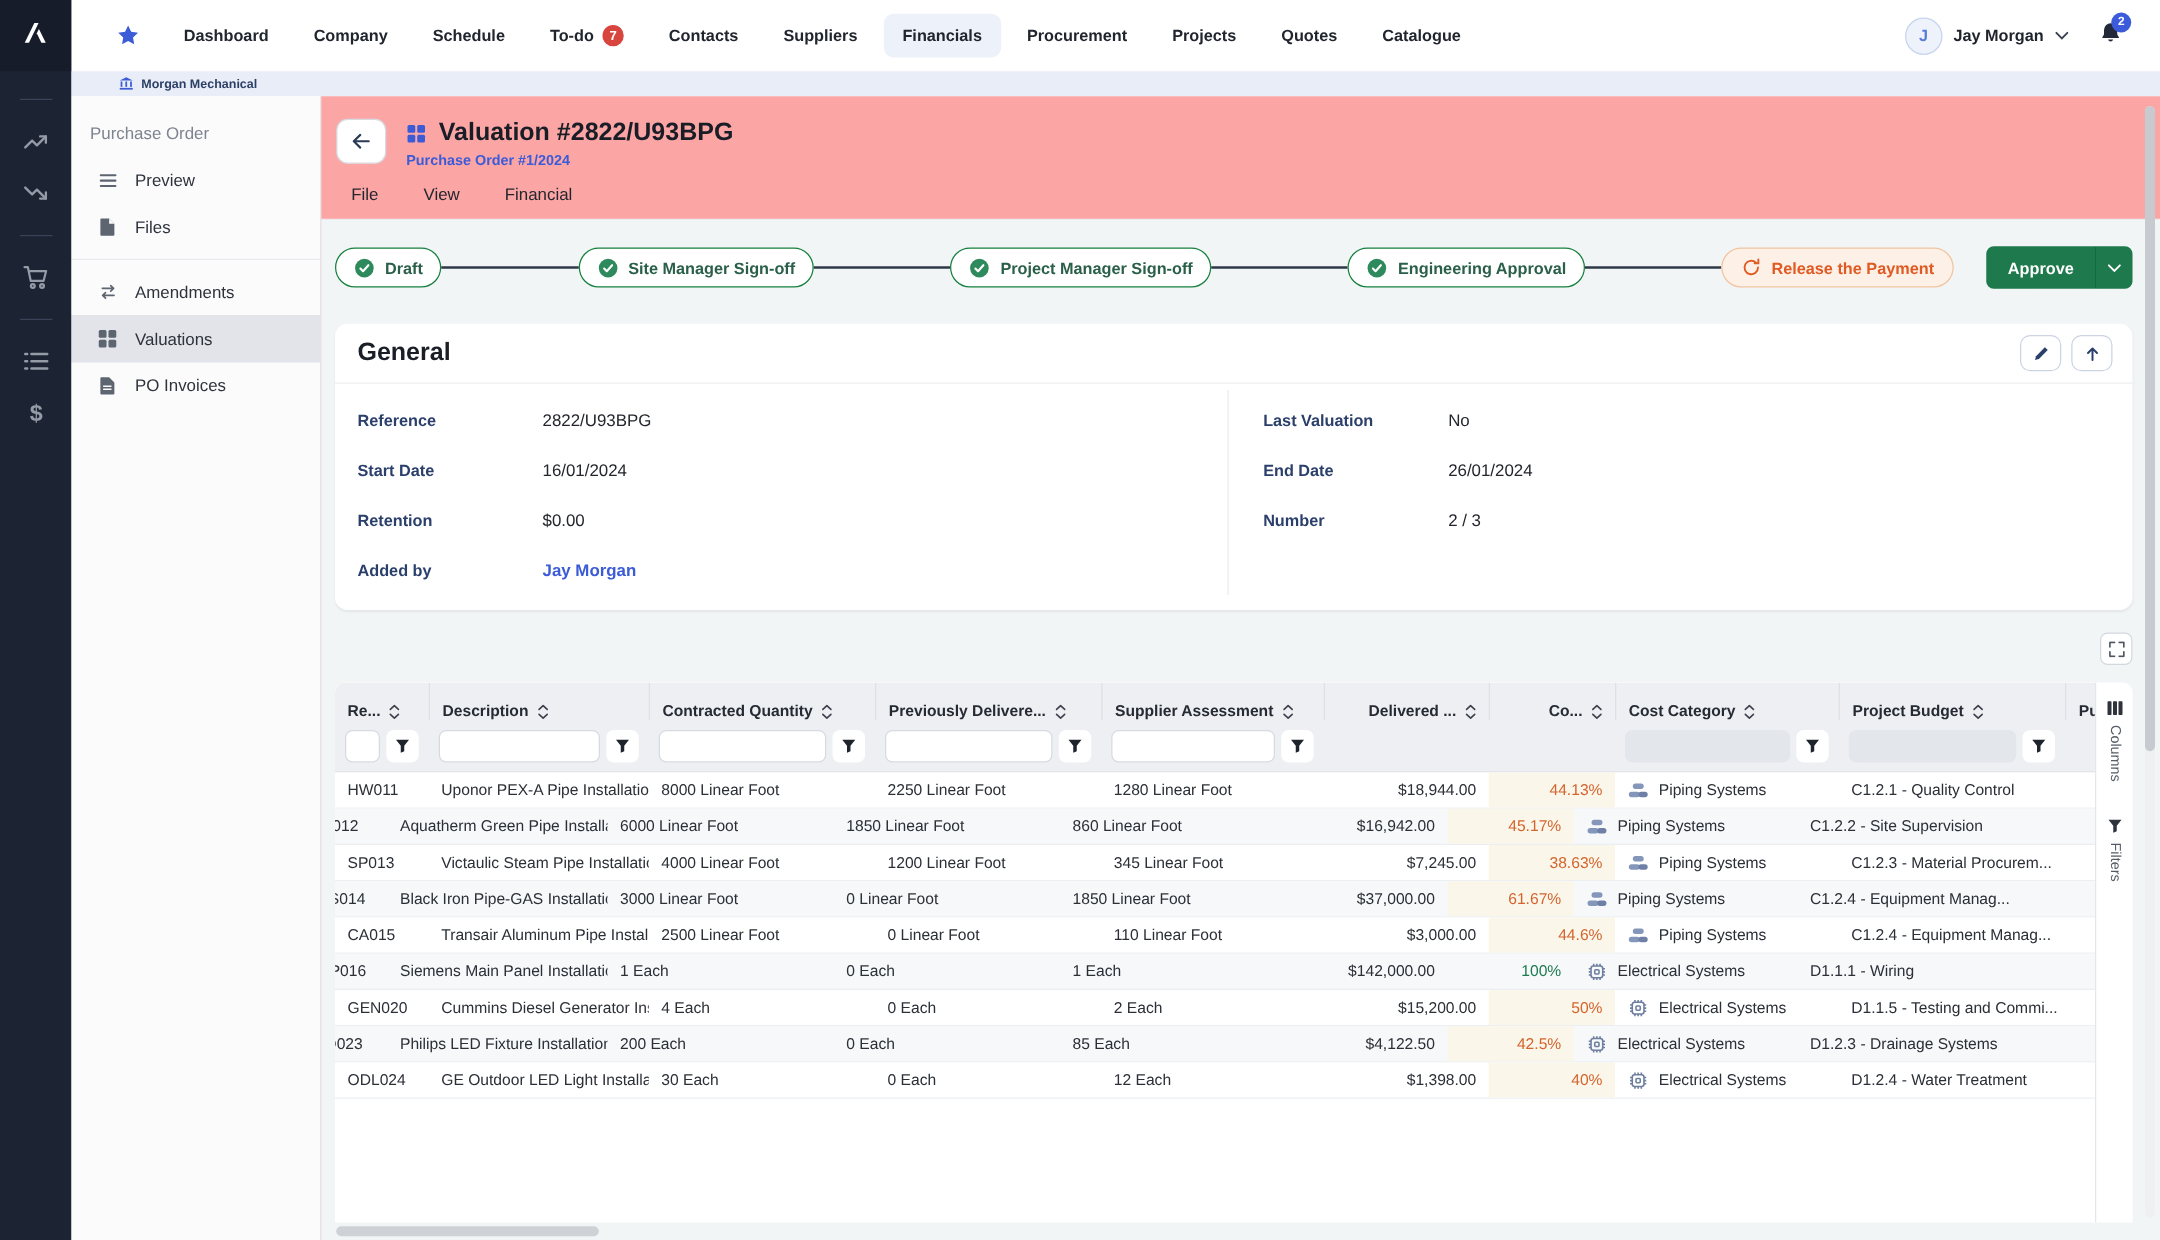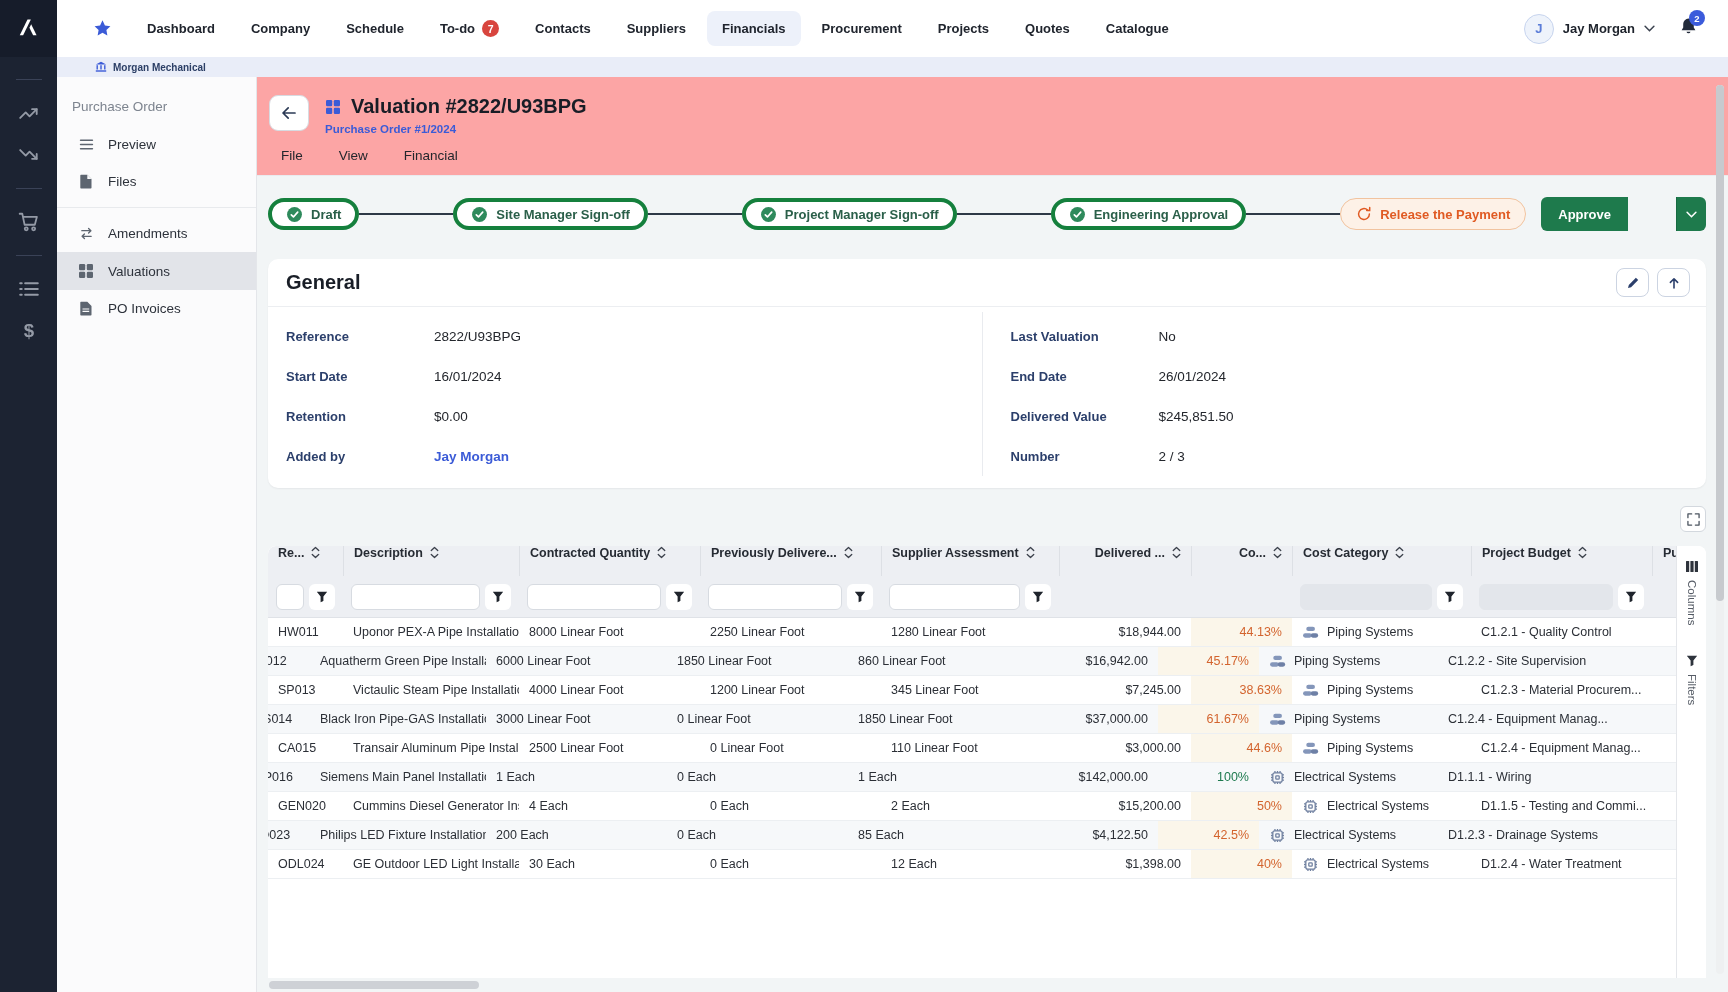--- a/index.html
+++ b/index.html
@@ -40,24 +40,24 @@
   .main { position:absolute; left:257px; top:77px; right:0; bottom:0; background:#fca5a5; display:flex; flex-direction:column; }
   .page-header { padding:18px 26px 4px 12px; display:flex; gap:16px; }
   .back-btn { width:40px; height:36px; border:1px solid #d7dbe1; border-radius:9px; background:#fff; display:flex; align-items:center; justify-content:center; cursor:pointer; flex:none; }
   .title-row { display:flex; align-items:center; gap:10px; font-size:20px; font-weight:700; color:#181d26; }
   .subtitle { font-size:11.5px; color:#3b5bd7; margin-top:5px; cursor:pointer; font-weight:600; }
   .menubar { display:flex; gap:36px; padding:9px 0 12px 24px; font-size:13.5px; color:#23262c; border-bottom:1px solid #e9ebee; }
   .menubar span { cursor:pointer; }
   .content { flex:1; background:#f2f5f6; padding:0 22px 0 11px; position:relative; display:flex; flex-direction:column; min-height:0; }
   
   .workflow { display:flex; align-items:center; margin-top:21px; height:34px; }
-  .wf-step { display:flex; align-items:center; gap:8px; background:#fff; border:4px solid #15803d; border-radius:17px; padding:0 14px; height:32px; font-size:13px; font-weight:600; color:#2a5f49; white-space:nowrap; cursor:pointer; flex:none; }
+  .wf-step { display:flex; align-items:center; gap:8px; background:#fff; border:1px solid #15803d; border-radius:17px; padding:0 14px; height:32px; font-size:13px; font-weight:600; color:#2a5f49; white-space:nowrap; cursor:pointer; flex:none; }
   .wf-line { flex:1; height:2px; background:#2e3947; min-width:20px; }
   .wf-release { display:flex; align-items:center; gap:8px; background:#fdf1e7; border:1px solid #f1c39f; border-radius:17px; padding:0 15px; height:32px; font-size:13px; font-weight:600; color:#e05a23; white-space:nowrap; cursor:pointer; flex:none; }
-  .approve-wrap { margin-left:15px; display:flex; flex:none; cursor:pointer;gap:48px; }
+  .approve-wrap { margin-left:26px; display:flex; flex:none; cursor:pointer; }
   .approve-main { background:#1e7a4c; color:#fff; font-size:13px; font-weight:700; padding:0 17px; height:34px; border-radius:6px 0 0 6px; display:flex; align-items:center; }
   .approve-caret { background:#1e7a4c; border-left:1px solid #166a41; width:30px; height:34px; border-radius:0 6px 6px 0; display:flex; align-items:center; justify-content:center; color:#fff; }
   
   .card { background:#fff; border-radius:10px; margin-top:28px; box-shadow:0 1px 2px rgba(16,24,40,.06); }
   .card-head { display:flex; align-items:center; justify-content:space-between; padding:9px 16px 9px 18px; border-bottom:1px solid #eceef1; }
   .card-title { font-size:20px; font-weight:700; color:#191e27; }
   .card-actions { display:flex; gap:8px; }
   .icon-btn { width:33px; height:29px; border:1px solid #ccd4e2; border-radius:8px; background:#fff; display:flex; align-items:center; justify-content:center; color:#2b3f6b; cursor:pointer; }
   .fields { display:flex; padding:5px 0 12px 0; }
   .fcol { flex:1; padding:4px 24px 0 18px; }
@@ -69,21 +69,21 @@
   .fvalue.link { color:#3b5bd7; font-weight:600; cursor:pointer; }
   
   .expand-row { display:flex; justify-content:flex-end; padding:18px 0 14px 0; }
   .expand-btn { width:26px; height:26px; border:1px solid #d3d8de; border-radius:6px; background:#fff; color:#4c5560; display:flex; align-items:center; justify-content:center; cursor:pointer; }
   
   .table-card { background:#fff; border-radius:8px 8px 0 0; flex:1; margin-bottom:14px; position:relative; overflow:hidden; display:flex; min-height:0; }
   .tbl { flex:1; min-width:0; overflow:hidden; }
   .thead, .tfilter { display:flex; background:#edeff3; }
   .thead { height:30px; align-items:center; border-radius:8px 0 0 0; }
   .tfilter { height:42px; align-items:center; border-bottom:1px solid #dfe2e7; }
-  .th { display:flex; align-items:flex-start; gap:7px; padding:0 10px; font-size:12.5px; font-weight:700; color:#262b33; border-left:1px solid #dde0e5; height:100%; white-space:nowrap; overflow:hidden; cursor:pointer; flex:none; }
+  .th { display:flex; align-items:flex-end; gap:7px; padding:0 10px; font-size:12.5px; font-weight:700; color:#262b33; border-left:1px solid #dde0e5; height:100%; white-space:nowrap; overflow:hidden; cursor:pointer; flex:none; }
   .th:first-child { border-left:none; }
   .th.right { justify-content:flex-end; }
   .tf { display:flex; align-items:center; gap:5px; padding:0 8px; flex:none; }
   .tf input { height:26px; border:1px solid #d7dbe1; border-radius:6px; flex:1; min-width:0; background:#fff; outline:none; padding:0 6px; font-family:inherit; }
   .tf.disabled input { background:#e3e6eb; border-color:#e3e6eb; }
   .funnel-btn { width:26px; height:26px; background:#fff; border-radius:6px; display:flex; align-items:center; justify-content:center; color:#1f242c; flex:none; cursor:pointer; }
   .trow { display:flex; height:29px; align-items:center; border-bottom:1px solid #eceff2; font-size:12.5px; color:#2b2f36; cursor:pointer; background:#fff; }
   .trow.alt { background:#f6f8fa;justify-content:center; }
   .td { padding:0 10px; overflow:hidden; white-space:nowrap; height:100%; display:flex; align-items:center; flex:none; }
   .td.right { justify-content:flex-end; }
@@ -428,24 +428,20 @@
             </div>
           </div>
         <div class="fcol right" id="fields-right">
             <div class="frow">
               <div class="flabel">Last Valuation</div>
               <div class="fvalue">No</div>
             </div>
             <div class="frow">
               <div class="flabel">End Date</div>
               <div class="fvalue">26/01/2024</div>
-            </div>
-            <div class="frow">
-              <div class="flabel">Delivered Value</div>
-              <div class="fvalue">$245,851.50</div>
             </div>
             <div class="frow">
               <div class="flabel">Number</div>
               <div class="fvalue">2 / 3</div>
             </div>
           </div>
       </div>
     </div>
 
     <div class="expand-row">

